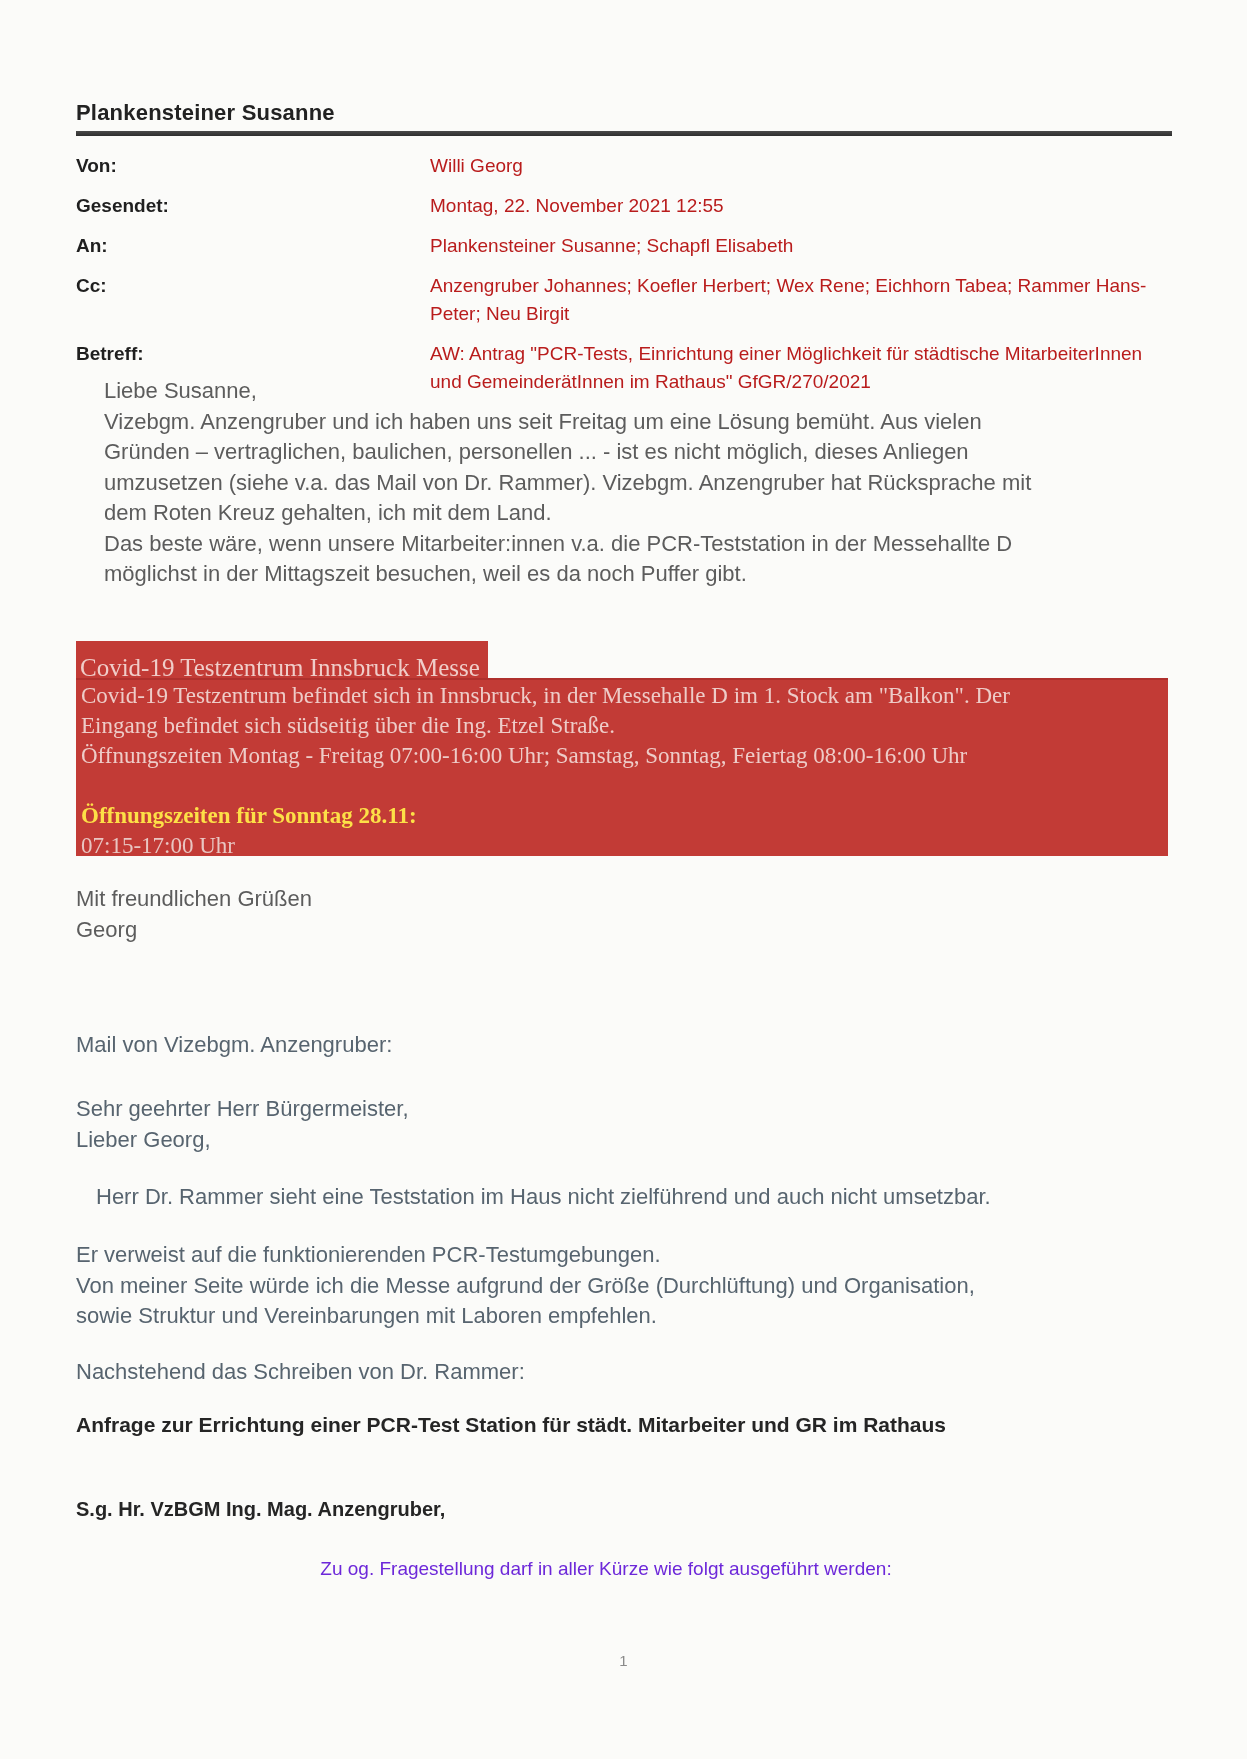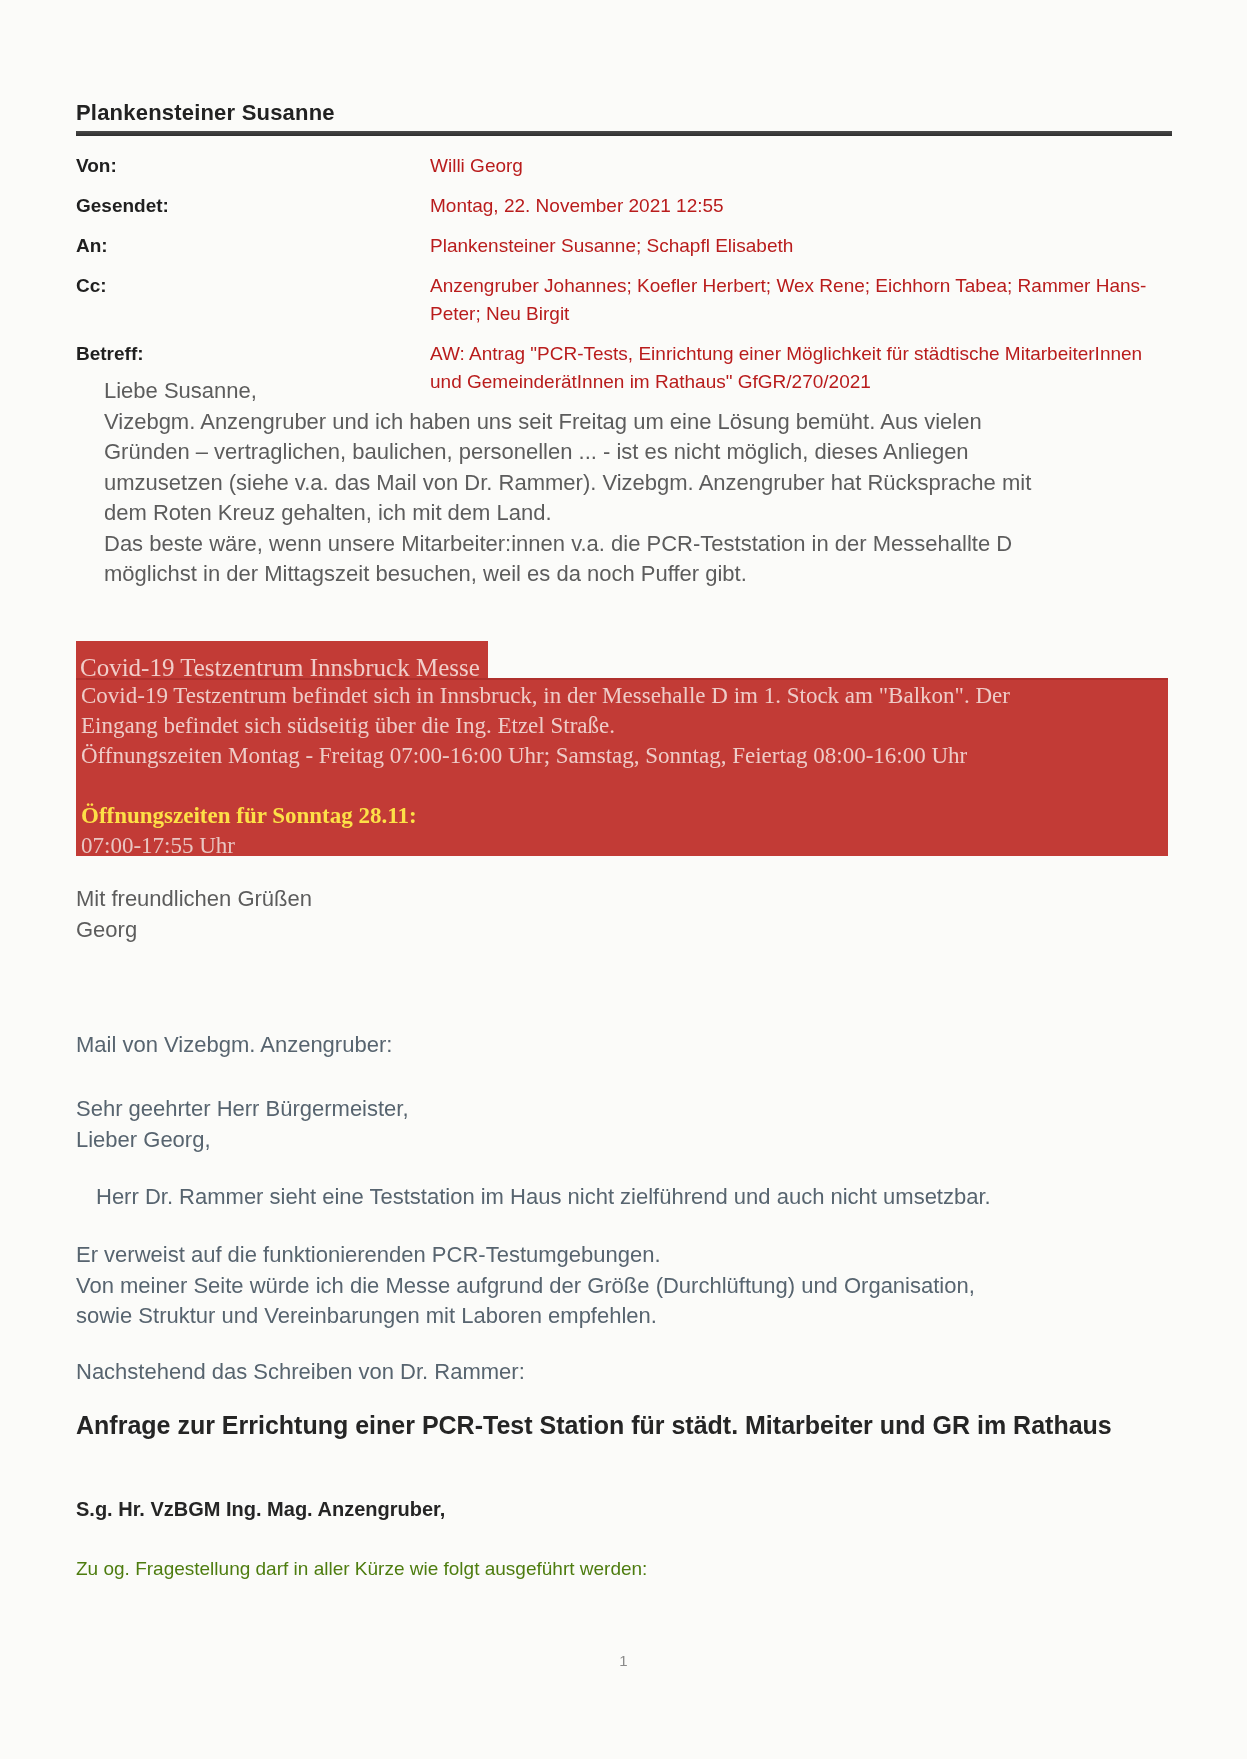--- a/index.html
+++ b/index.html
@@ -63,26 +63,26 @@
   }
   .hl-block .sunday-head{
     font-weight:bold;color:#fde047;
     display:block;margin-top:30px;
   }
   .hl-block .sunday-hours{color:#e9c6c2;display:block;}
 
   
   .bold-head{
     left:76px;width:1060px;
-    font-size:25px;font-weight:bold;color:#252525;
+    font-size:21px;font-weight:bold;color:#252525;
     line-height:26px;
   }
   .small-body{
     left:76px;width:1060px;
-    font-size:19px;color:#4d7c0f;line-height:26px;
+    font-size:19px;color:#6d28d9;line-height:26px;text-align:center;
   }
 
   .page-num{
     top:1652px;left:0;width:1247px;
     text-align:center;font-size:15px;color:#8a8a8a;
   }
 </style>
 </head>
 <body>
 
@@ -109,21 +109,21 @@
 dem Roten Kreuz gehalten, ich mit dem Land.
 Das beste wäre, wenn unsere Mitarbeiter:innen v.a. die PCR-Teststation in der Messehallte D
 möglichst in der Mittagszeit besuchen, weil es da noch Puffer gibt.</div>
 
 <div class="abs hl-title">Covid-19 Testzentrum Innsbruck Messe</div>
 <div class="abs hl-block">
   <span class="pre">Covid-19 Testzentrum befindet sich in Innsbruck, in der Messehalle D im 1. Stock am "Balkon". Der
 Eingang befindet sich südseitig über die Ing. Etzel Straße.
 Öffnungszeiten Montag - Freitag 07:00-16:00 Uhr; Samstag, Sonntag, Feiertag 08:00-16:00 Uhr</span>
   <span class="sunday-head">Öffnungszeiten für Sonntag 28.11:</span>
-  <span class="sunday-hours">07:00-17:55 Uhr</span>
+  <span class="sunday-hours">07:15-17:00 Uhr</span>
 </div>
 
 <div class="abs para pre" style="top:884px;">Mit freundlichen Grüßen
 Georg</div>
 
 <div class="abs para quoted" style="top:1030px;">Mail von Vizebgm. Anzengruber:</div>
 <div class="abs para quoted pre" style="top:1094px;">Sehr geehrter Herr Bürgermeister,
 Lieber Georg,</div>
 <div class="abs para quoted" style="top:1182px;margin-left:20px;">Herr Dr. Rammer sieht eine Teststation im Haus nicht zielführend und auch nicht umsetzbar.</div>
 <div class="abs para quoted pre" style="top:1240px;">Er verweist auf die funktionierenden PCR-Testumgebungen.

